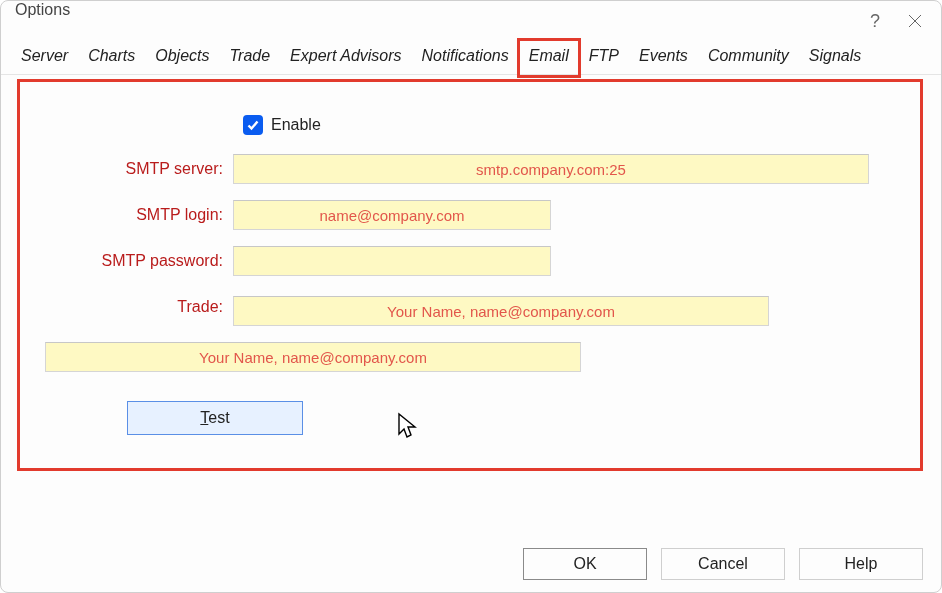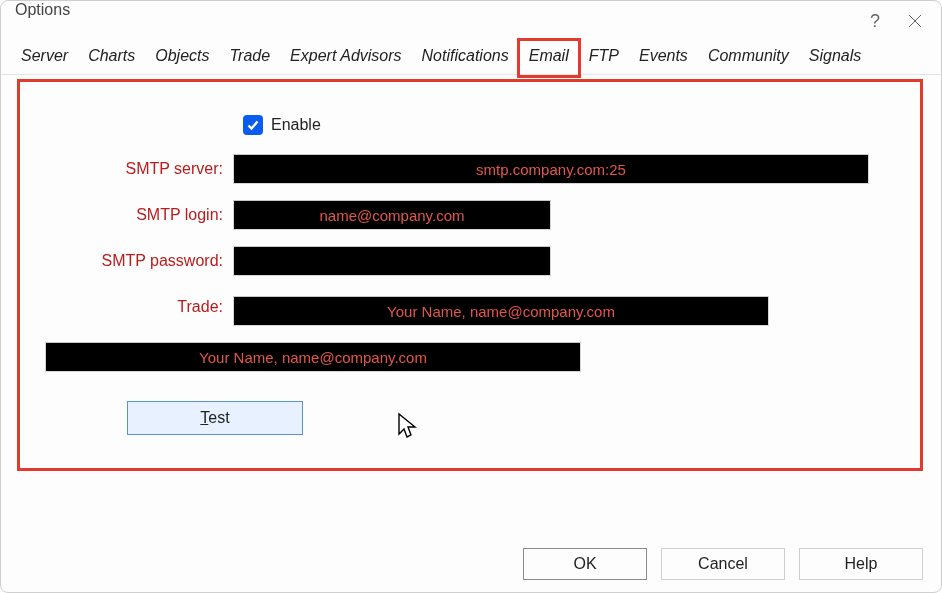--- a/index.html
+++ b/index.html
@@ -137,21 +137,21 @@
     justify-content: center;
   }
   .chk svg { stroke: #fff; stroke-width: 2.4; fill: none; }
   .chk-label { font-size: 16px; color: #222; }
 
   
   input.tf {
     height: 30px;
     border: 1px solid #d5d5d5;
     border-top-color: #c7c7c7;
-    background: #000000;
+    background: #fef9c3;
     font-size: 15px;
     padding: 0 8px;
     outline: none;
   }
   input.tf.red  { color: #e2564b; text-align: center; }
   input.tf.redL { color: #e2564b; text-align: center; }
   .w-full  { width: 636px; }
   .w-mid   { width: 318px; }
   .w-wide  { width: 536px; margin-top: 8px; }
 

